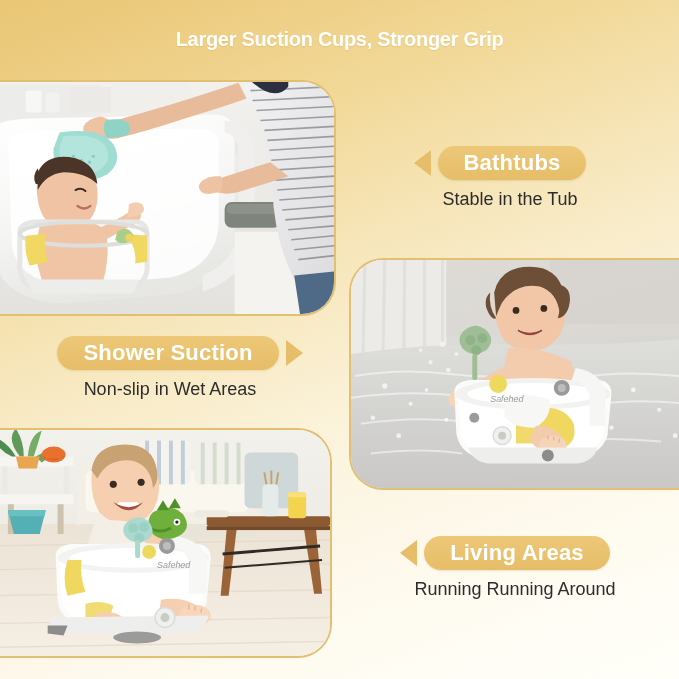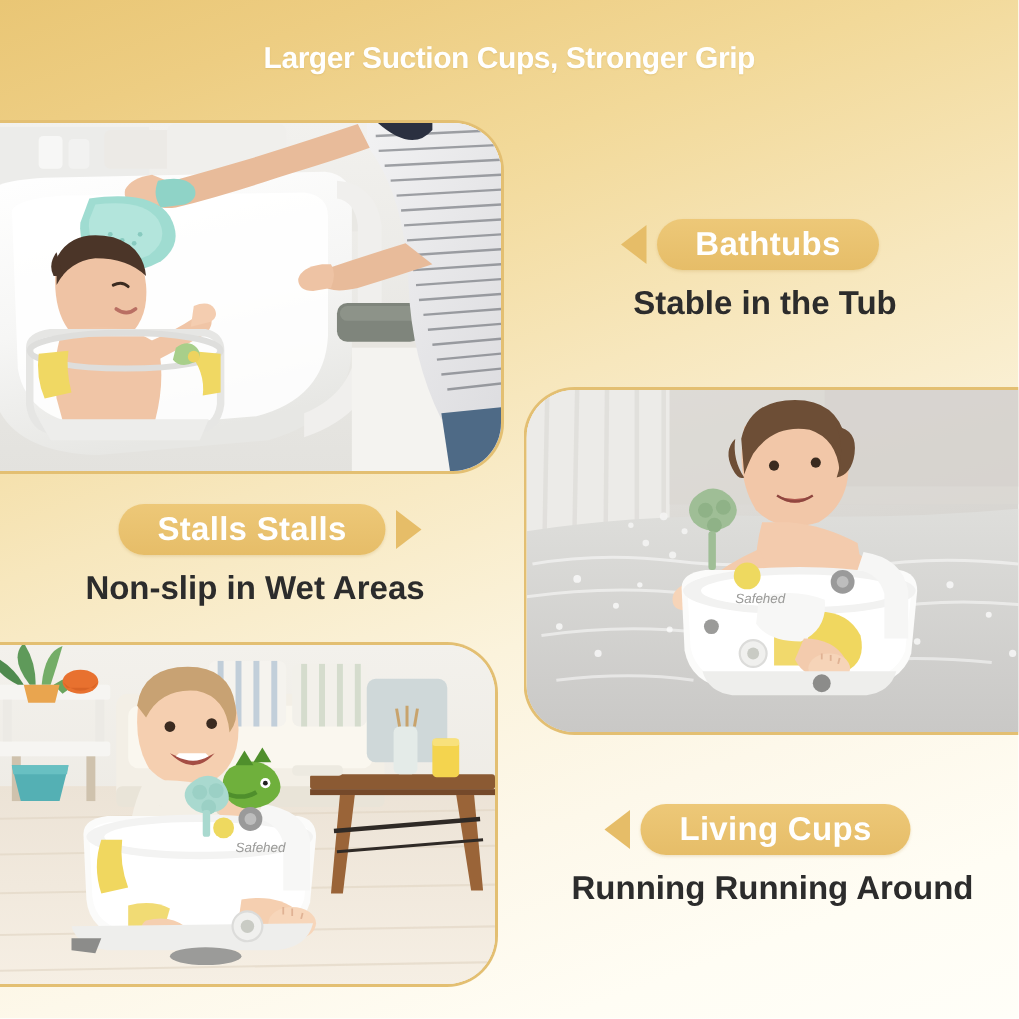--- a/index.html
+++ b/index.html
@@ -143,25 +143,24 @@
     border-right: 17px solid #e6bd68;
     margin-right: 7px;
   }
   .tri-right {
     border-top: 13px solid transparent;
     border-bottom: 13px solid transparent;
     border-left: 17px solid #e6bd68;
     margin-left: 7px;
   }
   .subtitle {
-    font-size: 22px;
+    font-size: 18px;
     color: #2c2c2c;
     white-space: nowrap;
     margin-top: 9px;
-    font-weight: bold;
   }
 
   
   .callout-bathtubs   { left: 392px; top: 146px; align-items: center; width: 216px; }
   .callout-bathtubs .subtitle { margin-left: 20px; }
 
   .callout-shower     { left: 64px;  top: 336px; align-items: center; width: 232px; }
   .callout-shower .subtitle { margin-right: 20px; }
 
   .callout-living     { left: 392px; top: 536px; align-items: center; width: 226px; }
@@ -299,21 +298,21 @@
       <span class="pill">
         <span class="pill-label">Bathtubs</span>
       </span>
     </div>
     <div class="subtitle">Stable in the Tub</div>
   </div>
 
   <div class="callout callout-shower">
     <div class="callout-row">
       <span class="pill">
-        <span class="pill-label">Stalls Stalls</span>
+        <span class="pill-label">Shower Suction</span>
       </span>
       <span class="tri tri-right"></span>
     </div>
     <div class="subtitle">Non-slip in Wet Areas</div>
   </div>
 
   <div class="photo photo-shower">
     <div class="photo-inner">
       <svg viewBox="0 0 340 232" preserveAspectRatio="xMidYMid slice">
         <defs>
@@ -596,19 +595,19 @@
           <ellipse cx="148" cy="210" rx="24" ry="6" fill="#9b9b99"></ellipse>
         </g>
       </svg>
     </div>
   </div>
 
   <div class="callout callout-living">
     <div class="callout-row">
       <span class="tri tri-left"></span>
       <span class="pill">
-        <span class="pill-label">Living Cups</span>
+        <span class="pill-label">Living Areas</span>
       </span>
     </div>
     <div class="subtitle">Running Running Around</div>
   </div>
 
 </div>
 
 </body></html>

